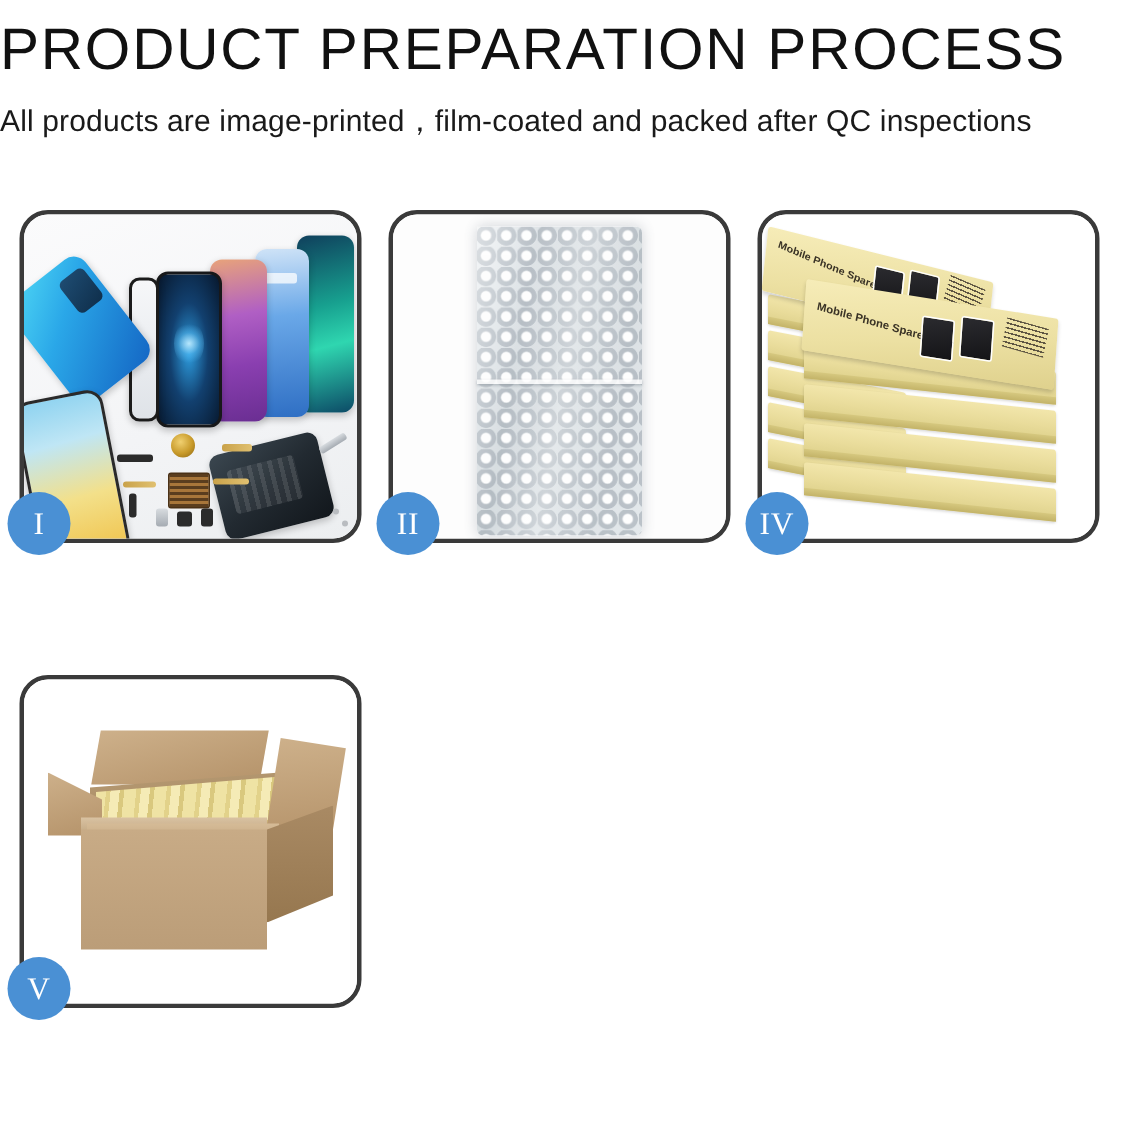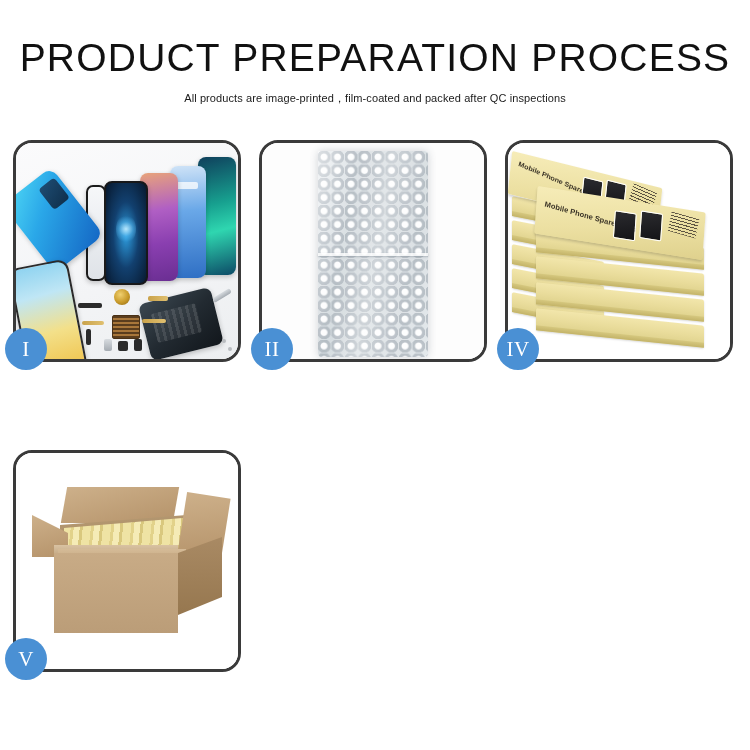--- a/index.html
+++ b/index.html
@@ -10,36 +10,35 @@
   body {
     width: 750px;
     height: 750px;
     font-family: "Liberation Sans", sans-serif;
     overflow: hidden;
     position: relative;
   }
 
   
   .header {
-    padding-top: 38px;
-    text-align: center;
+    padding-top: 14px;
   }
   .title {
     font-family: "Liberation Sans", sans-serif;
     font-size: 39px;
     font-weight: 400;
     color: #111111;
     letter-spacing: 1.2px;
     line-height: 1;
     white-space: nowrap;
   }
   .subtitle {
     margin-top: 14px;
     font-family: "Liberation Sans", sans-serif;
-    font-size: 11px;
+    font-size: 20px;
     font-weight: 400;
     color: #1a1a1a;
     letter-spacing: 0.1px;
     white-space: nowrap;
   }
 
   
   .grid {
     position: absolute;
     left: 13px;

